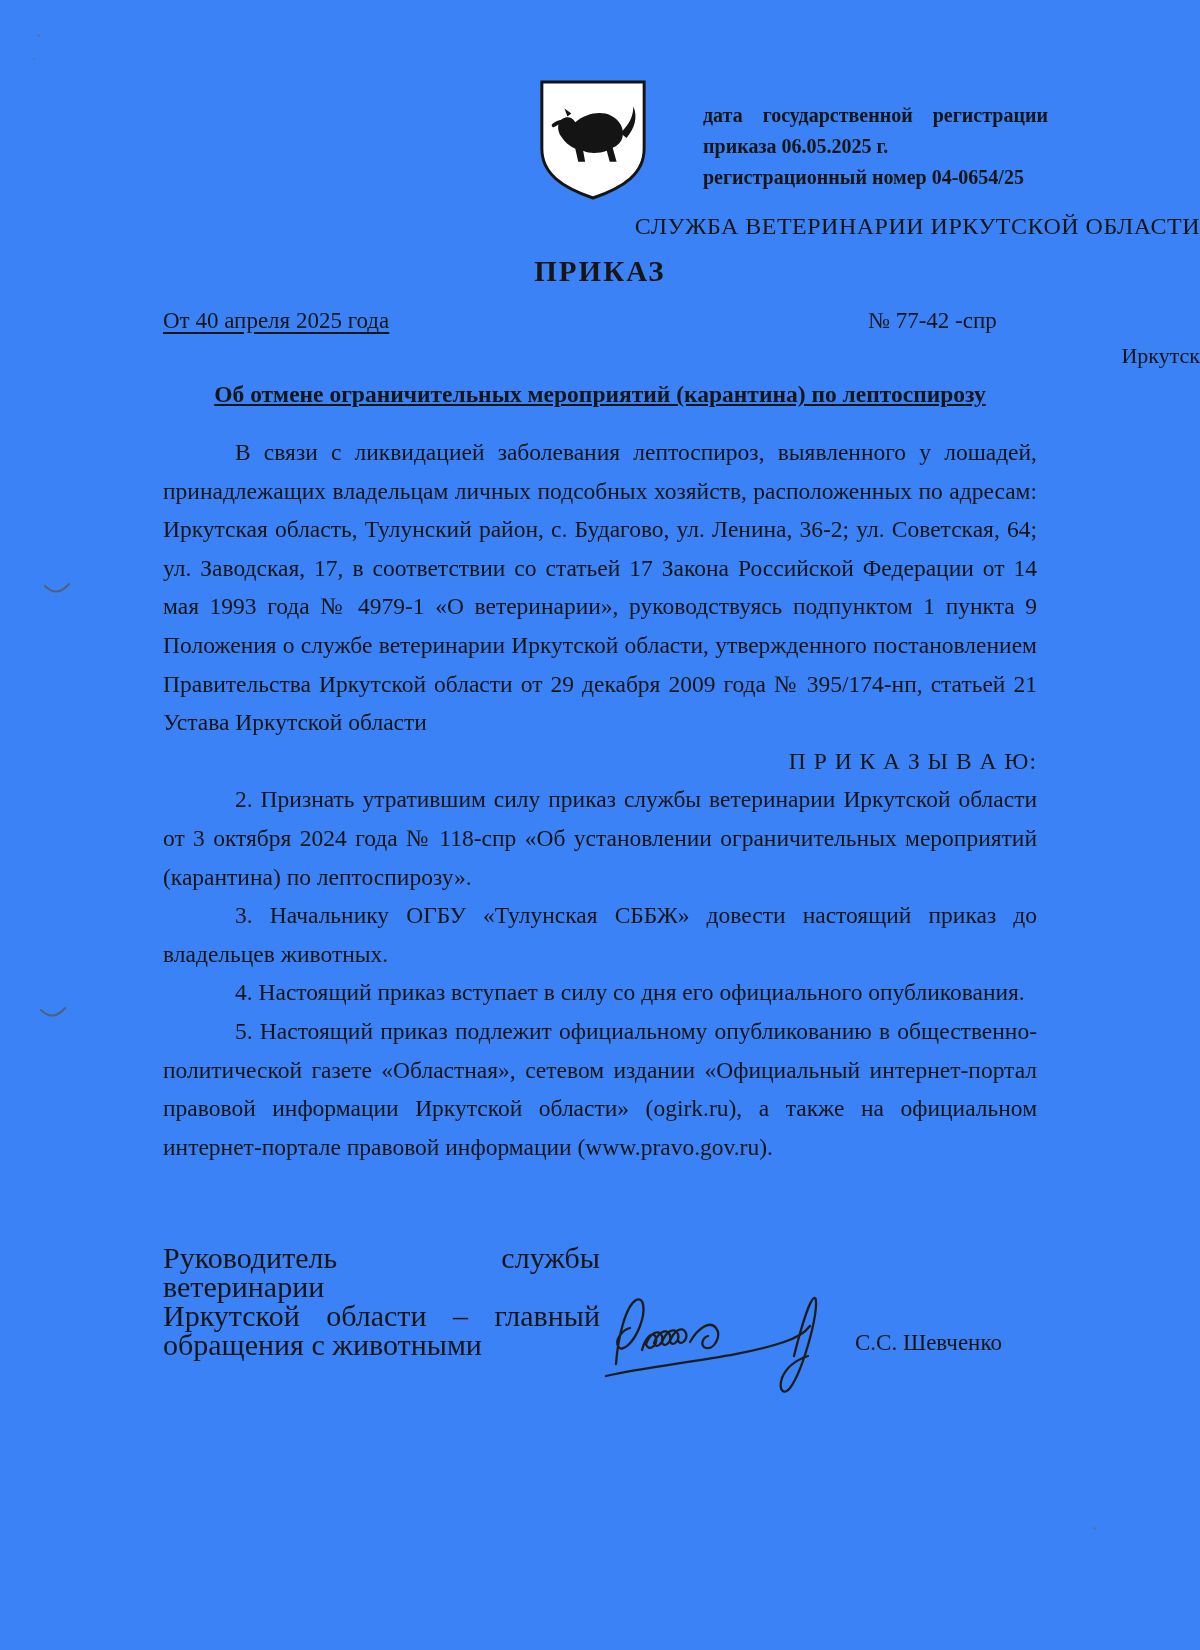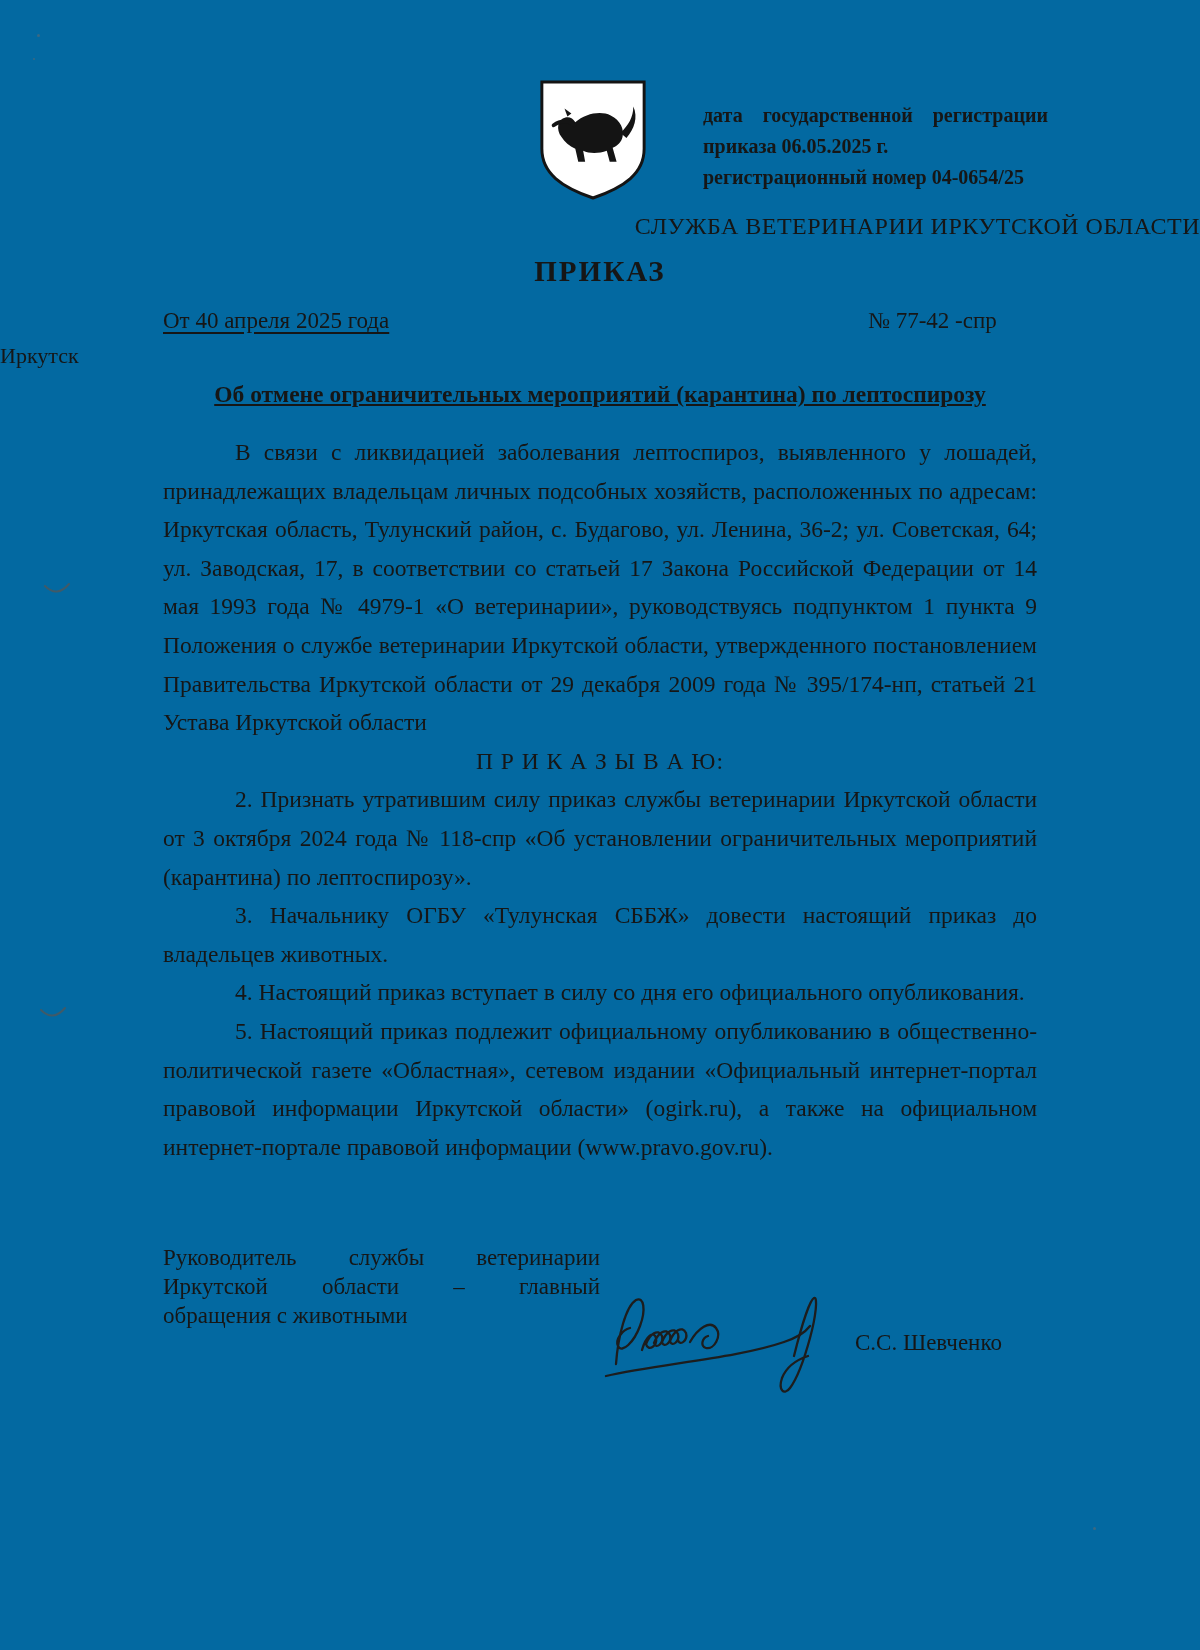--- a/index.html
+++ b/index.html
@@ -1,20 +1,20 @@
 <!DOCTYPE html>
 <html><head>
 <meta charset="utf-8">
 <style>
   html,body { margin:0; padding:0; background:#e9e9e9; }
   .page {
     position:relative;
     width:1200px; height:1650px;
     margin:0 auto;
-    background:#0369a1;
+    background:#3b82f6;
     color:#161616;
     font-family:"Liberation Serif", serif;
     overflow:hidden;
   }
   
   .coat { position:absolute; left:534px; top:76px; width:118px; height:128px; }
   .reg-block {
     position:absolute; left:703px; top:100px; width:345px;
     font-weight:bold; font-size:20px; line-height:31px;
   }
@@ -27,37 +27,37 @@
     position:absolute; left:0; top:255px; width:1200px;
     text-align:center; font-size:29px; font-weight:bold; letter-spacing:2px;
   }
   .date-line {
     position:absolute; left:163px; top:308px;
     font-size:23px; text-decoration:underline; text-underline-offset:4px;
   }
   .doc-number { position:absolute; left:868px; top:308px; font-size:23px; }
   .city {
     position:absolute; left:0; top:343px; width:1200px;
-    text-align:left; font-size:22px;
+    text-align:right; font-size:22px;
   }
   .subject {
     position:absolute; left:0; top:381px; width:1200px;
     text-align:center; font-size:23.5px; font-weight:bold;text-decoration:underline;
   }
   
   .body-text {
     position:absolute; left:163px; top:433px; width:874px;
     font-size:23.5px; line-height:38.6px;
   }
   .body-par { margin:0; text-indent:72px; text-align:justify; }
-  .prikaz-word { margin:0; text-indent:0; text-align:center; letter-spacing:1px; }
+  .prikaz-word { margin:0; text-indent:0; text-align:right; letter-spacing:1px; }
   
   .sig-block {
     position:absolute; left:163px; top:1243px; width:437px;
-    font-size:23px; line-height:29px;
+    font-size:30px; line-height:29px;
   }
   .sig-line { text-align:justify; text-align-last:justify; }
   .sig-line.last { text-align-last:left; }
   .sig-scribble { position:absolute; left:598px; top:1278px; width:262px; height:132px; }
   .sig-name { position:absolute; left:855px; top:1330px; font-size:23px; }
   
   .margin-mark { position:absolute; opacity:0.75; }
   .speck { position:absolute; background:#6a6a6a; border-radius:50%; opacity:0.55; }
 </style>
 </head>

